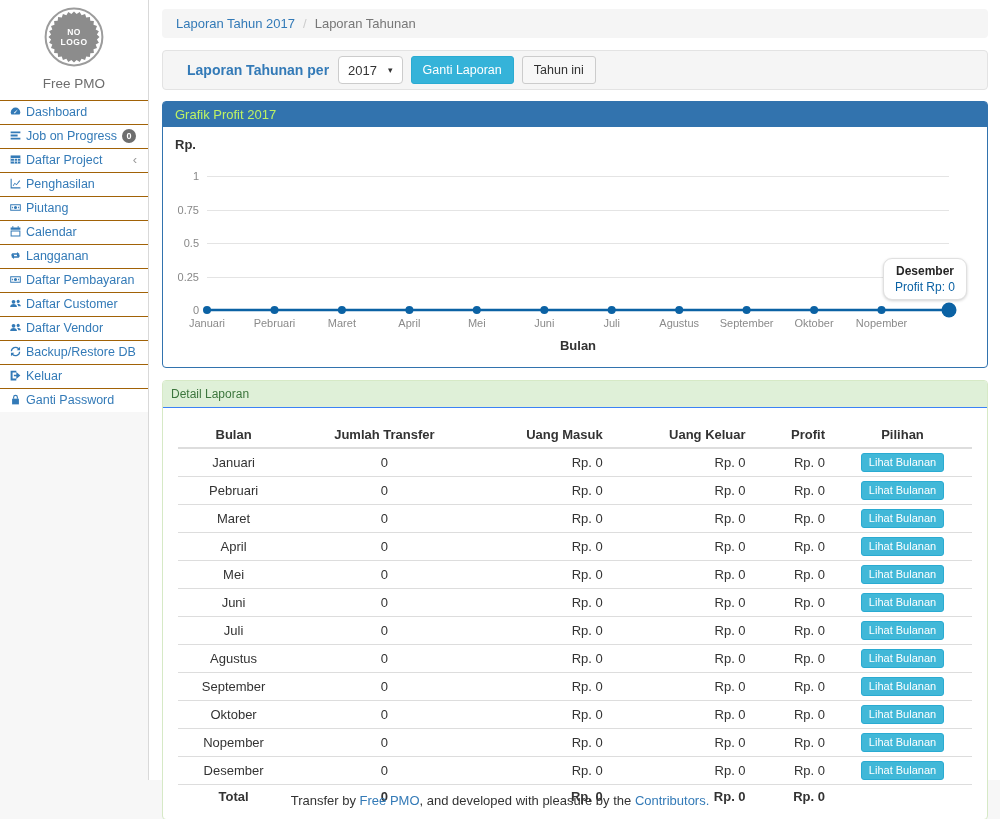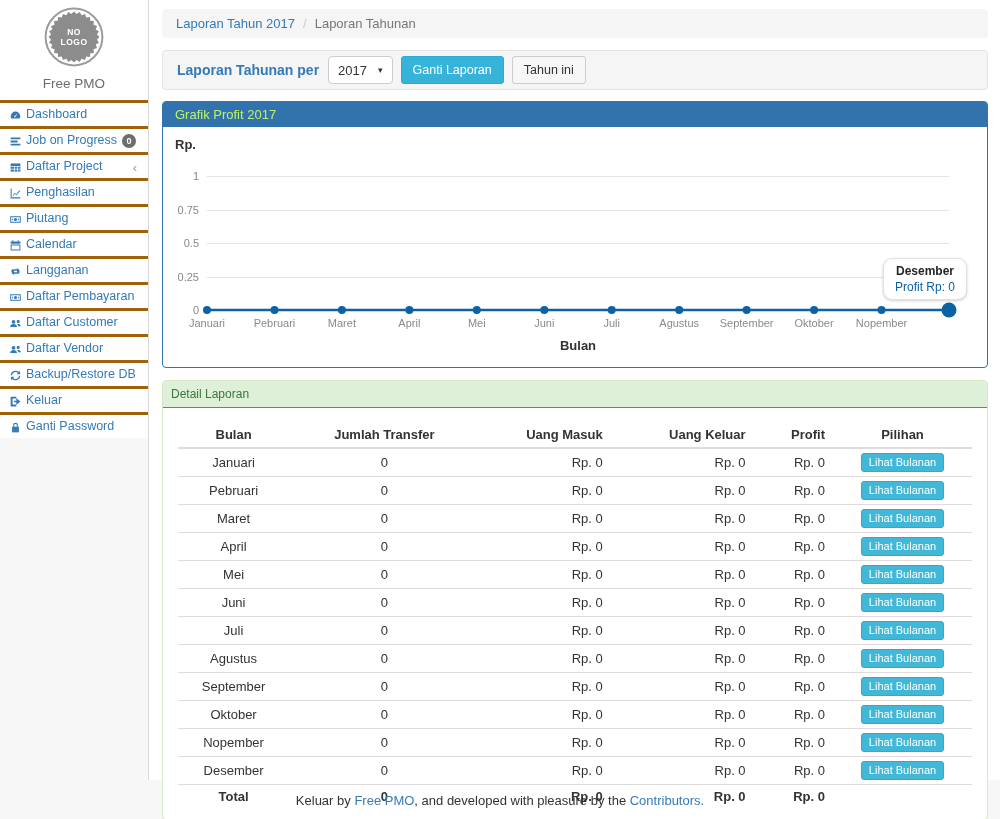--- a/index.html
+++ b/index.html
@@ -12,22 +12,22 @@
   a { text-decoration:none; cursor:pointer; }
 
   .page { display:flex; height:780px; }
 
   
   .sidebar { width:149px; flex:none; border-right:1px solid #d9d9d9; background:transparent; }
   .sidebar-inner { background:#fff; }
   .brand-box { padding:7px 0 9px; text-align:center; background:#fff; }
   .brand-name { color:#6d6d6d; font-size:13.5px; margin-top:6px; }
   .menu-item {
-    display:flex; align-items:flex-end; padding:4px 8px 4px 9px;
-    border-top:3px solid #a16207; color:#337ab7; font-size:12.5px;
+    display:flex; align-items:flex-start; padding:4px 8px 4px 9px;
+    border-top:1px solid #a16207; color:#337ab7; font-size:12.5px;
     line-height:15px; cursor:pointer; background:#fff; white-space:nowrap;
   }
   .mi-icon { width:17px; flex:none; display:flex; align-items:center; color:#337ab7; }
   .mi-icon svg { width:13px; height:13px; fill:currentColor; }
   .mi-label { flex:1; overflow:hidden; }
   .mi-badge {
     background:#6e6e6e; color:#fff; border-radius:50%; min-width:14px; height:14px;
     font-size:9px; line-height:14px; text-align:center; margin-right:4px; font-weight:bold;
   }
   .mi-chevron { color:#999; font-size:13px; margin-right:3px; line-height:13px; }
@@ -37,21 +37,21 @@
 
   .breadcrumb {
     background:#f5f5f5; border-radius:4px; padding:7px 14px; margin:1px 0 12px;
     list-style:none; display:flex; gap:8px; font-size:13px; color:#777;
   }
   .breadcrumb a { color:#337ab7; }
   .breadcrumb .sep { color:#ccc; }
 
   .filter-bar {
     background:#f5f5f5; border:1px solid #e3e3e3; border-radius:4px;
-    height:40px; padding:0 14px; display:flex; align-items:center; gap:8px; margin-bottom:11px;
+    height:40px; padding:0 24px; display:flex; align-items:center; gap:8px; margin-bottom:11px;
   }
   .filter-label { color:#337ab7; font-weight:bold; font-size:14px; margin-right:1px; }
   .select {
     background:#fff; border:1px solid #ccc; border-radius:4px; height:28px;
     display:inline-flex; align-items:center; padding:0 9px; gap:11px; cursor:pointer; color:#333;
   }
   .select .caret { font-size:9px; color:#333; }
   .btn {
     border-radius:3px; font-size:12.5px; height:28px; padding:0 11px;
     border:1px solid transparent; cursor:pointer; font-family:inherit;
@@ -442,14 +442,14 @@
               </tr>
             </tbody>
           </table>
       </div>
     </section>
 
   </main>
 </div>
 
 <footer>
-  <span>Keluar by </span><a>Free PMO</a><span>, and developed with pleasure by the </span><a>Contributors.</a>
+  <span>Transfer by </span><a>Free PMO</a><span>, and developed with pleasure by the </span><a>Contributors.</a>
 </footer>
 
 </body></html>

